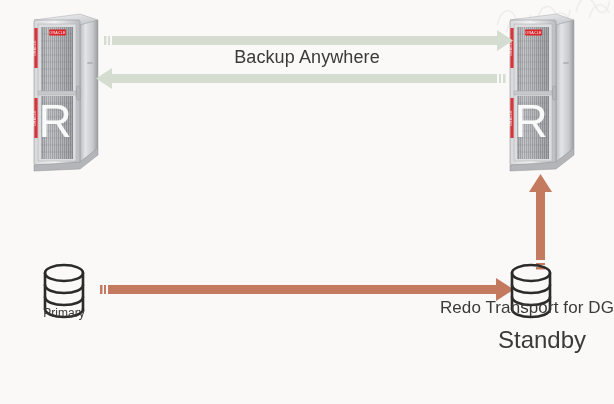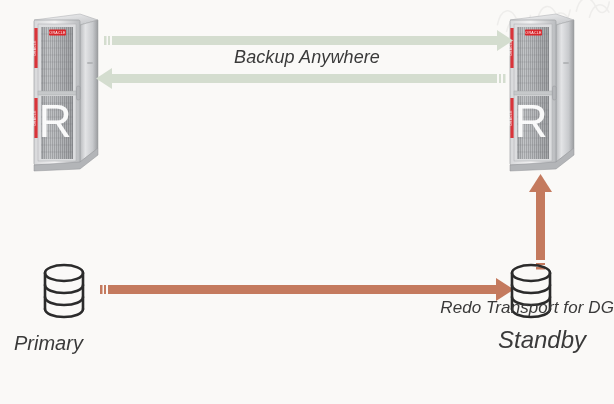--- a/index.html
+++ b/index.html
@@ -44,42 +44,41 @@
     left: 0; top: 0;
     width: 614px;
     height: 404px;
   }
 
   
   .lbl {
     position: absolute;
     color: #3a3a3a;
     white-space: nowrap;
-    font-style: italic;
   }
   .lbl-backup {
     left: 0; right: 0;
     top: 47px;
     text-align: center;
     font-size: 18px;
     letter-spacing: .1px;
   }
   .lbl-redo {
     left: 0; right: 0;
     top: 298px;
     text-align: right;
     font-size: 17px;
     letter-spacing: .1px;
   }
   .lbl-primary {
     left: 14px;
-    top: 332px;
+    top: 306px;
     width: 100px;
-    text-align: left;
-    font-size: 20px;
+    text-align: center;
+    font-size: 12px;
   }
   .lbl-standby {
     left: 492px;
     top: 326px;
     width: 100px;
     text-align: center;
     font-size: 24px;
   }
 
   

